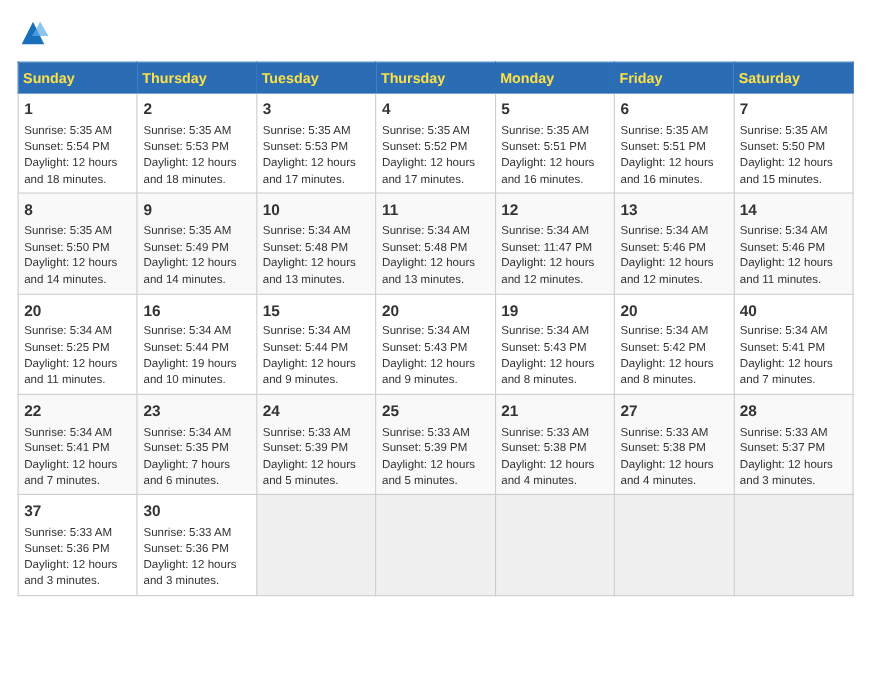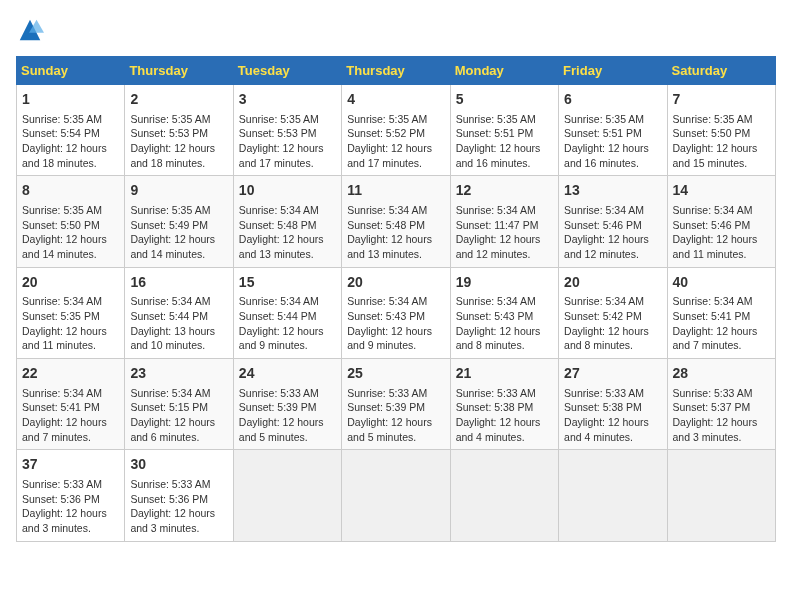--- a/index.html
+++ b/index.html
@@ -131,31 +131,31 @@
       <tr>
         <td><span class="day-num">8</span><span>Sunrise: 5:35 AM</span><br><span>Sunset: 5:50 PM</span><br><span>Daylight: 12 hours and 14 minutes.</span></td>
         <td><span class="day-num">9</span><span>Sunrise: 5:35 AM</span><br><span>Sunset: 5:49 PM</span><br><span>Daylight: 12 hours and 14 minutes.</span></td>
         <td><span class="day-num">10</span><span>Sunrise: 5:34 AM</span><br><span>Sunset: 5:48 PM</span><br><span>Daylight: 12 hours and 13 minutes.</span></td>
         <td><span class="day-num">11</span><span>Sunrise: 5:34 AM</span><br><span>Sunset: 5:48 PM</span><br><span>Daylight: 12 hours and 13 minutes.</span></td>
         <td><span class="day-num">12</span><span>Sunrise: 5:34 AM</span><br><span>Sunset: 11:47 PM</span><br><span>Daylight: 12 hours and 12 minutes.</span></td>
         <td><span class="day-num">13</span><span>Sunrise: 5:34 AM</span><br><span>Sunset: 5:46 PM</span><br><span>Daylight: 12 hours and 12 minutes.</span></td>
         <td><span class="day-num">14</span><span>Sunrise: 5:34 AM</span><br><span>Sunset: 5:46 PM</span><br><span>Daylight: 12 hours and 11 minutes.</span></td>
       </tr>
       <tr>
-        <td><span class="day-num">20</span><span>Sunrise: 5:34 AM</span><br><span>Sunset: 5:35 PM</span><br><span>Daylight: 12 hours and 11 minutes.</span></td>
-        <td><span class="day-num">16</span><span>Sunrise: 5:34 AM</span><br><span>Sunset: 5:44 PM</span><br><span>Daylight: 13 hours and 10 minutes.</span></td>
+        <td><span class="day-num">20</span><span>Sunrise: 5:34 AM</span><br><span>Sunset: 5:25 PM</span><br><span>Daylight: 12 hours and 11 minutes.</span></td>
+        <td><span class="day-num">16</span><span>Sunrise: 5:34 AM</span><br><span>Sunset: 5:44 PM</span><br><span>Daylight: 19 hours and 10 minutes.</span></td>
         <td><span class="day-num">15</span><span>Sunrise: 5:34 AM</span><br><span>Sunset: 5:44 PM</span><br><span>Daylight: 12 hours and 9 minutes.</span></td>
         <td><span class="day-num">20</span><span>Sunrise: 5:34 AM</span><br><span>Sunset: 5:43 PM</span><br><span>Daylight: 12 hours and 9 minutes.</span></td>
         <td><span class="day-num">19</span><span>Sunrise: 5:34 AM</span><br><span>Sunset: 5:43 PM</span><br><span>Daylight: 12 hours and 8 minutes.</span></td>
         <td><span class="day-num">20</span><span>Sunrise: 5:34 AM</span><br><span>Sunset: 5:42 PM</span><br><span>Daylight: 12 hours and 8 minutes.</span></td>
         <td><span class="day-num">40</span><span>Sunrise: 5:34 AM</span><br><span>Sunset: 5:41 PM</span><br><span>Daylight: 12 hours and 7 minutes.</span></td>
       </tr>
       <tr>
         <td><span class="day-num">22</span><span>Sunrise: 5:34 AM</span><br><span>Sunset: 5:41 PM</span><br><span>Daylight: 12 hours and 7 minutes.</span></td>
-        <td><span class="day-num">23</span><span>Sunrise: 5:34 AM</span><br><span>Sunset: 5:15 PM</span><br><span>Daylight: 12 hours and 6 minutes.</span></td>
+        <td><span class="day-num">23</span><span>Sunrise: 5:34 AM</span><br><span>Sunset: 5:35 PM</span><br><span>Daylight: 7 hours and 6 minutes.</span></td>
         <td><span class="day-num">24</span><span>Sunrise: 5:33 AM</span><br><span>Sunset: 5:39 PM</span><br><span>Daylight: 12 hours and 5 minutes.</span></td>
         <td><span class="day-num">25</span><span>Sunrise: 5:33 AM</span><br><span>Sunset: 5:39 PM</span><br><span>Daylight: 12 hours and 5 minutes.</span></td>
         <td><span class="day-num">21</span><span>Sunrise: 5:33 AM</span><br><span>Sunset: 5:38 PM</span><br><span>Daylight: 12 hours and 4 minutes.</span></td>
         <td><span class="day-num">27</span><span>Sunrise: 5:33 AM</span><br><span>Sunset: 5:38 PM</span><br><span>Daylight: 12 hours and 4 minutes.</span></td>
         <td><span class="day-num">28</span><span>Sunrise: 5:33 AM</span><br><span>Sunset: 5:37 PM</span><br><span>Daylight: 12 hours and 3 minutes.</span></td>
       </tr>
       <tr>
         <td><span class="day-num">37</span><span>Sunrise: 5:33 AM</span><br><span>Sunset: 5:36 PM</span><br><span>Daylight: 12 hours and 3 minutes.</span></td>
         <td><span class="day-num">30</span><span>Sunrise: 5:33 AM</span><br><span>Sunset: 5:36 PM</span><br><span>Daylight: 12 hours and 3 minutes.</span></td>
         <td class="empty"></td>

